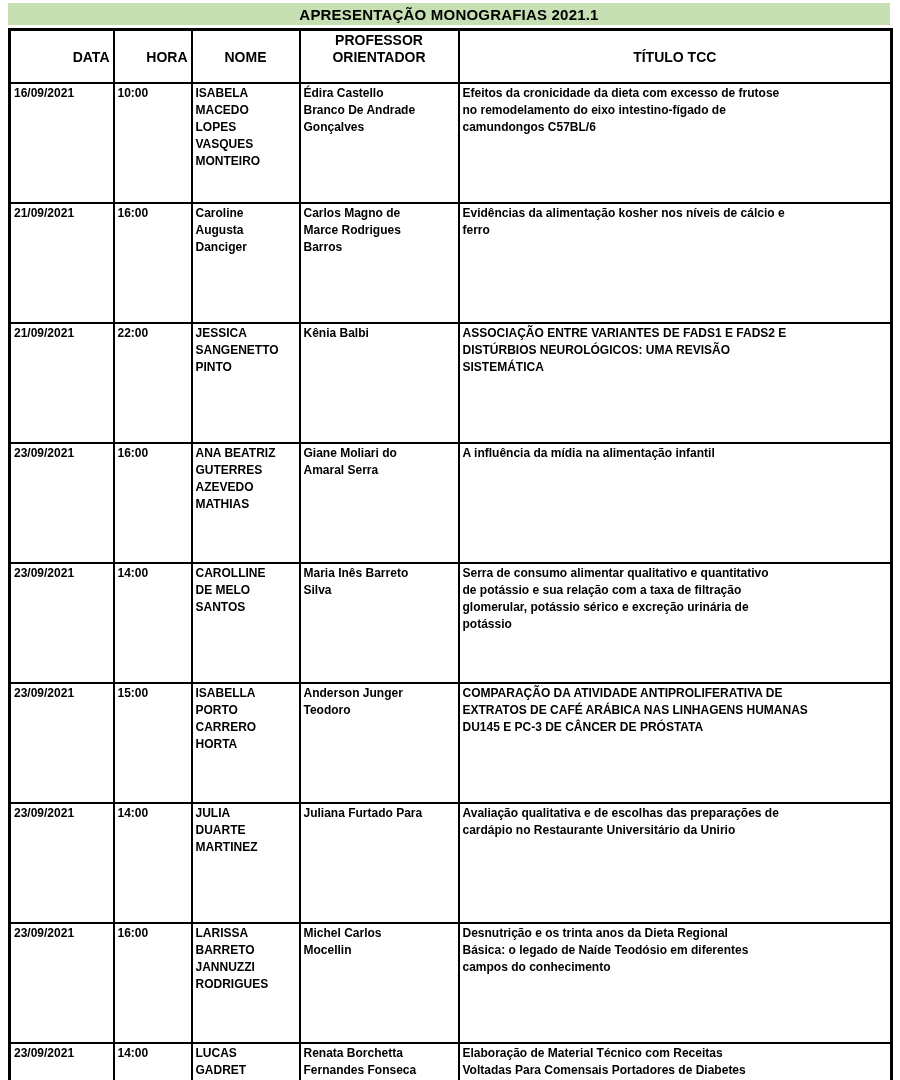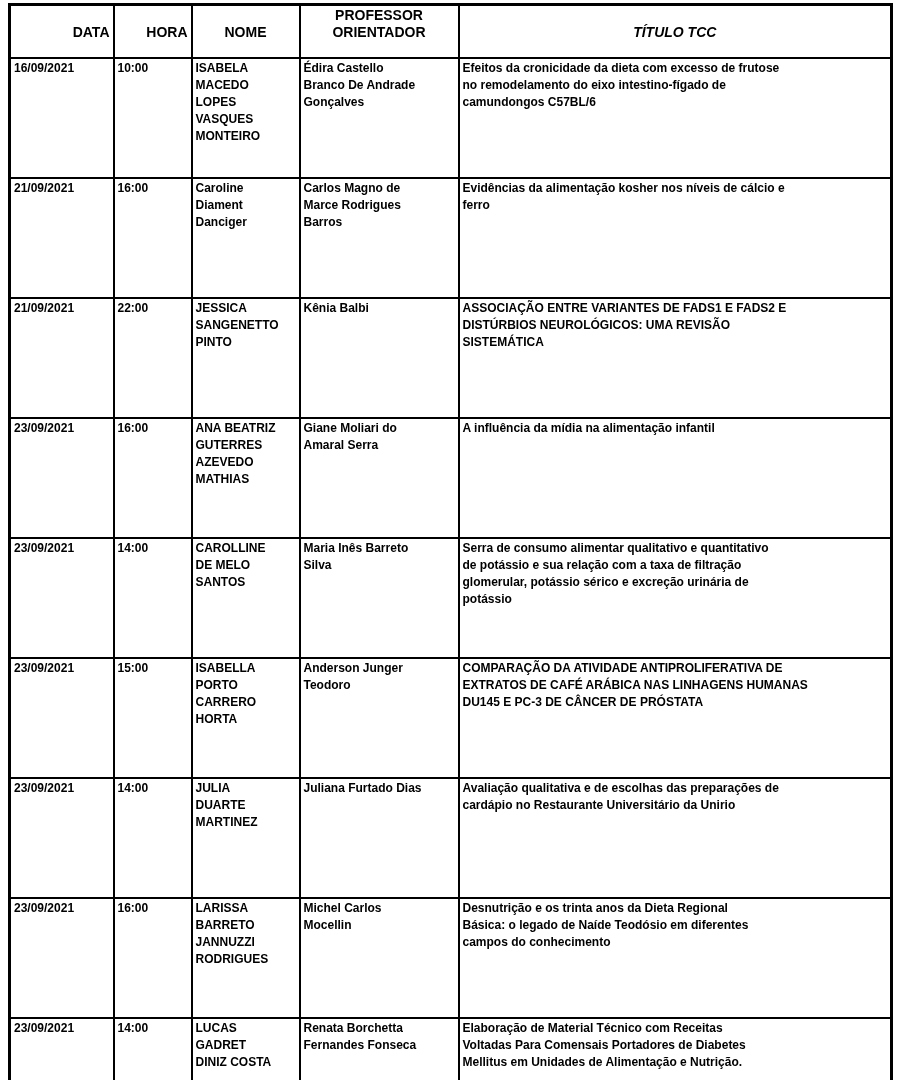--- a/index.html
+++ b/index.html
@@ -61,36 +61,39 @@
   
   tr.header-row { height: 42px; }
   tr.header-row th {
     font-size: 14px;
     vertical-align: bottom;
     line-height: 17px;
     background: #ffffff;
   }
   th.h-data, th.h-hora { text-align: right; }
   th.h-nome, th.h-professor, th.h-titulo { text-align: center; }
-  th.h-titulo { background: var(--titulo-header-bg); font-style: italic; }
+  th.h-titulo { background: var(--titulo-header-bg); }
 
   
   tr.data-row { height: 120px; }
   tr.data-row td {
     font-size: 12px;
     line-height: 17px;
     vertical-align: top;
     text-align: left;
   }
 </style>
 </head>
 <body>
 
 <div class="page">
 
+  <div class="title-bar">
+    <span>APRESENTAÇÃO MONOGRAFIAS 2021.1</span>
+  </div>
 
   <table class="schedule">
     <colgroup>
       <col class="c-data">
       <col class="c-hora">
       <col class="c-nome">
       <col class="c-professor">
       <col class="c-titulo">
     </colgroup>
     <thead>
@@ -116,21 +119,21 @@
 Branco De Andrade
 Gonçalves</td>
     <td>Efeitos da cronicidade da dieta com excesso de frutose
 no remodelamento do eixo intestino-fígado de
 camundongos C57BL/6</td>
   </tr>
         <tr class="data-row">
     <td>21/09/2021</td>
     <td>16:00</td>
     <td>Caroline
-Diament
+Augusta
 Danciger</td>
     <td>Carlos Magno de
 Marce Rodrigues
 Barros</td>
     <td>Evidências da alimentação kosher nos níveis de cálcio e
 ferro</td>
   </tr>
         <tr class="data-row">
     <td>21/09/2021</td>
     <td>22:00</td>
@@ -178,21 +181,21 @@
     <td>COMPARAÇÃO DA ATIVIDADE ANTIPROLIFERATIVA DE
 EXTRATOS DE CAFÉ ARÁBICA NAS LINHAGENS HUMANAS
 DU145 E PC-3 DE CÂNCER DE PRÓSTATA</td>
   </tr>
         <tr class="data-row">
     <td>23/09/2021</td>
     <td>14:00</td>
     <td>JULIA
 DUARTE
 MARTINEZ</td>
-    <td>Juliana Furtado Dias</td>
+    <td>Juliana Furtado Para</td>
     <td>Avaliação qualitativa e de escolhas das preparações de
 cardápio no Restaurante Universitário da Unirio</td>
   </tr>
         <tr class="data-row">
     <td>23/09/2021</td>
     <td>16:00</td>
     <td>LARISSA
 BARRETO
 JANNUZZI
 RODRIGUES</td>

